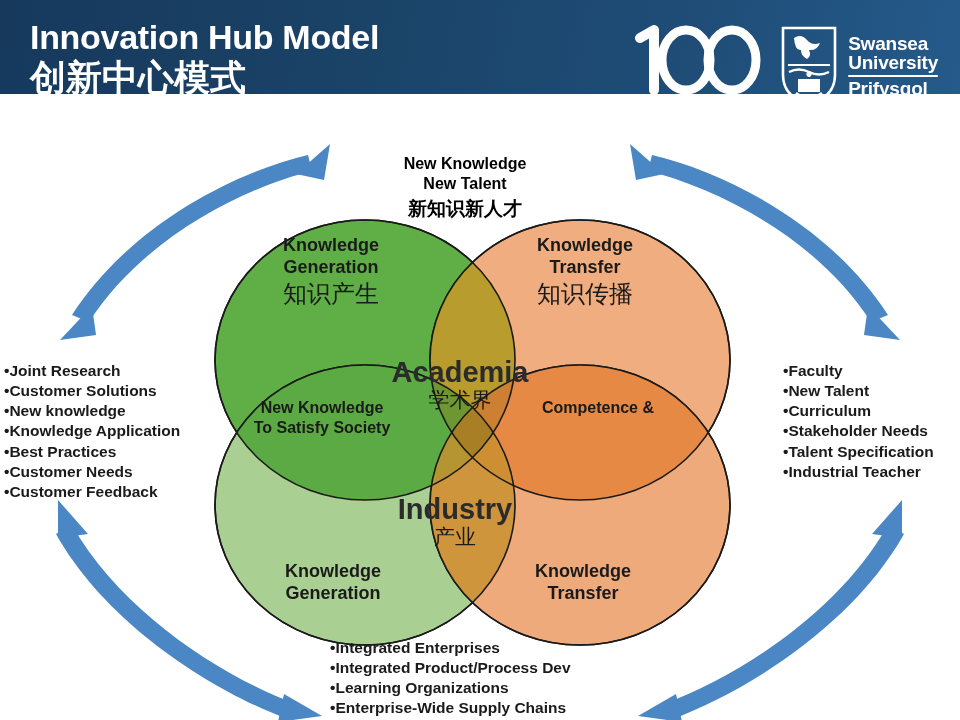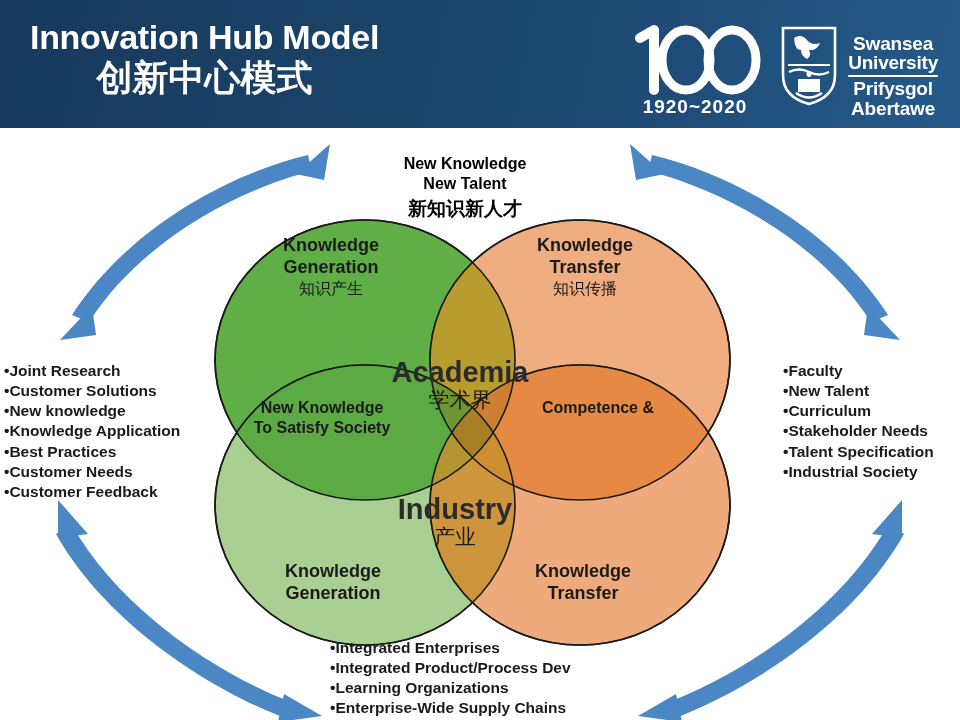--- a/index.html
+++ b/index.html
@@ -6,24 +6,23 @@
   body{
     width:960px;height:720px;
     background:#ffffff;
     font-family:"Liberation Sans","DejaVu Sans",sans-serif;
     overflow:hidden;position:relative;
   }
   #slide{position:absolute;left:0;top:0;width:960px;height:720px;background:#fff;}
 
   
   .header{
-    position:absolute;left:0;top:0;width:960px;height:128px;
+    position:absolute;left:0;top:0;width:960px;height:94px;
     background:linear-gradient(100deg,#16395c 0%,#1b4469 42%,#1f4d78 72%,#255a8a 100%);
     overflow:hidden;
-    text-align:center;
   }
   .header-title-wrap{position:absolute;left:30px;top:20px;color:#fff;}
   .title-en{
     font-size:34px;font-weight:bold;letter-spacing:-0.3px;line-height:1.05;
     font-family:"Liberation Sans","DejaVu Sans",sans-serif;
   }
   .title-zh{
     font-size:36px;font-weight:bold;line-height:1.12;margin-top:2px;
     font-family:"DejaVu Sans","Liberation Sans",sans-serif;
   }
@@ -58,21 +57,21 @@
     font-family:"DejaVu Sans","Liberation Sans",sans-serif;font-weight:bold;}
 
   .left-bullets{position:absolute;left:4px;top:231px;}
   .right-bullets{position:absolute;left:783px;top:231px;}
   .bottom-bullets{position:absolute;left:330px;top:508px;}
 
   
   .elabel{position:absolute;text-align:center;color:#1a1a1a;}
   .elabel .en{font-size:18px;font-weight:bold;line-height:1.24;}
   .elabel .en.small{font-size:16px;}
-  .elabel .zh{font-size:16px;font-weight:normal;line-height:1.3;
+  .elabel .zh{font-size:24px;font-weight:normal;line-height:1.3;
     font-family:"DejaVu Sans","Liberation Sans",sans-serif;}
   .big-label{position:absolute;text-align:center;}
   .big-label .en{font-size:29px;font-weight:bold;color:#2b2b2b;line-height:1.05;}
   .big-label .zh{font-size:21px;font-weight:normal;color:#1a1a1a;line-height:1.25;
     font-family:"DejaVu Sans","Liberation Sans",sans-serif;}
 
   .lbl-kg-top{left:216px;top:104px;width:230px;}
   .lbl-kt-top{left:470px;top:104px;width:230px;}
   .lbl-academia{left:325px;top:190px;width:270px;margin-top:37px;}
   .lbl-nkss{left:202px;top:268px;width:240px;}
@@ -232,21 +231,21 @@
       <div>•Customer Needs</div>
       <div>•Customer Feedback</div>
     </div>
 
     <div class="txt bullets right-bullets">
       <div>•Faculty</div>
       <div>•New Talent</div>
       <div>•Curriculum</div>
       <div>•Stakeholder Needs</div>
       <div>•Talent Specification</div>
-      <div>•Industrial Society</div>
+      <div>•Industrial Teacher</div>
     </div>
 
     <div class="txt bullets bottom-bullets">
       <div>•Integrated Enterprises</div>
       <div>•Integrated Product/Process Dev</div>
       <div>•Learning Organizations</div>
       <div>•Enterprise-Wide Supply Chains</div>
     </div>
 
     <div class="elabel lbl-kg-top">

